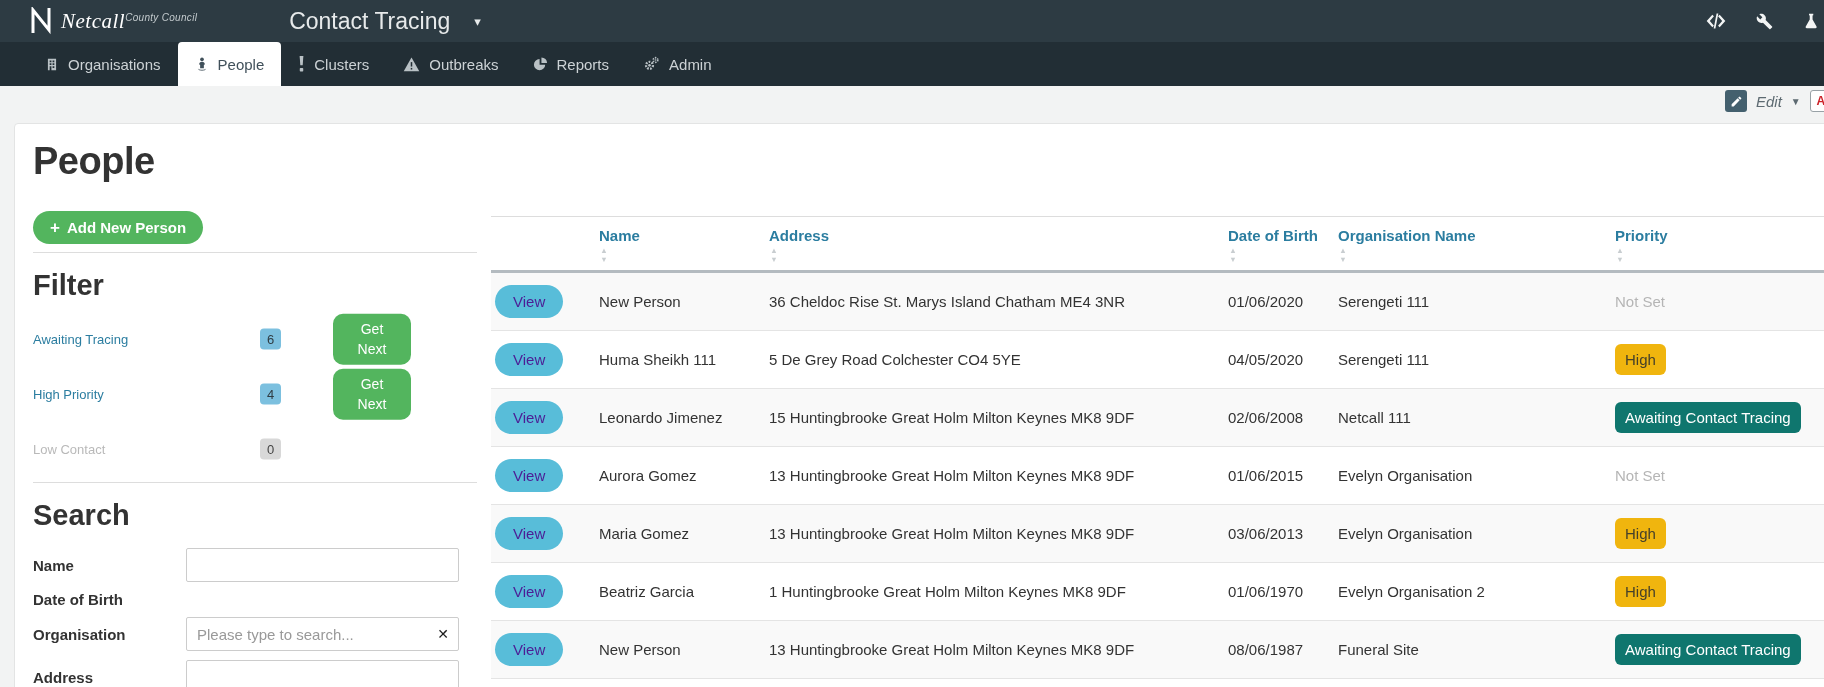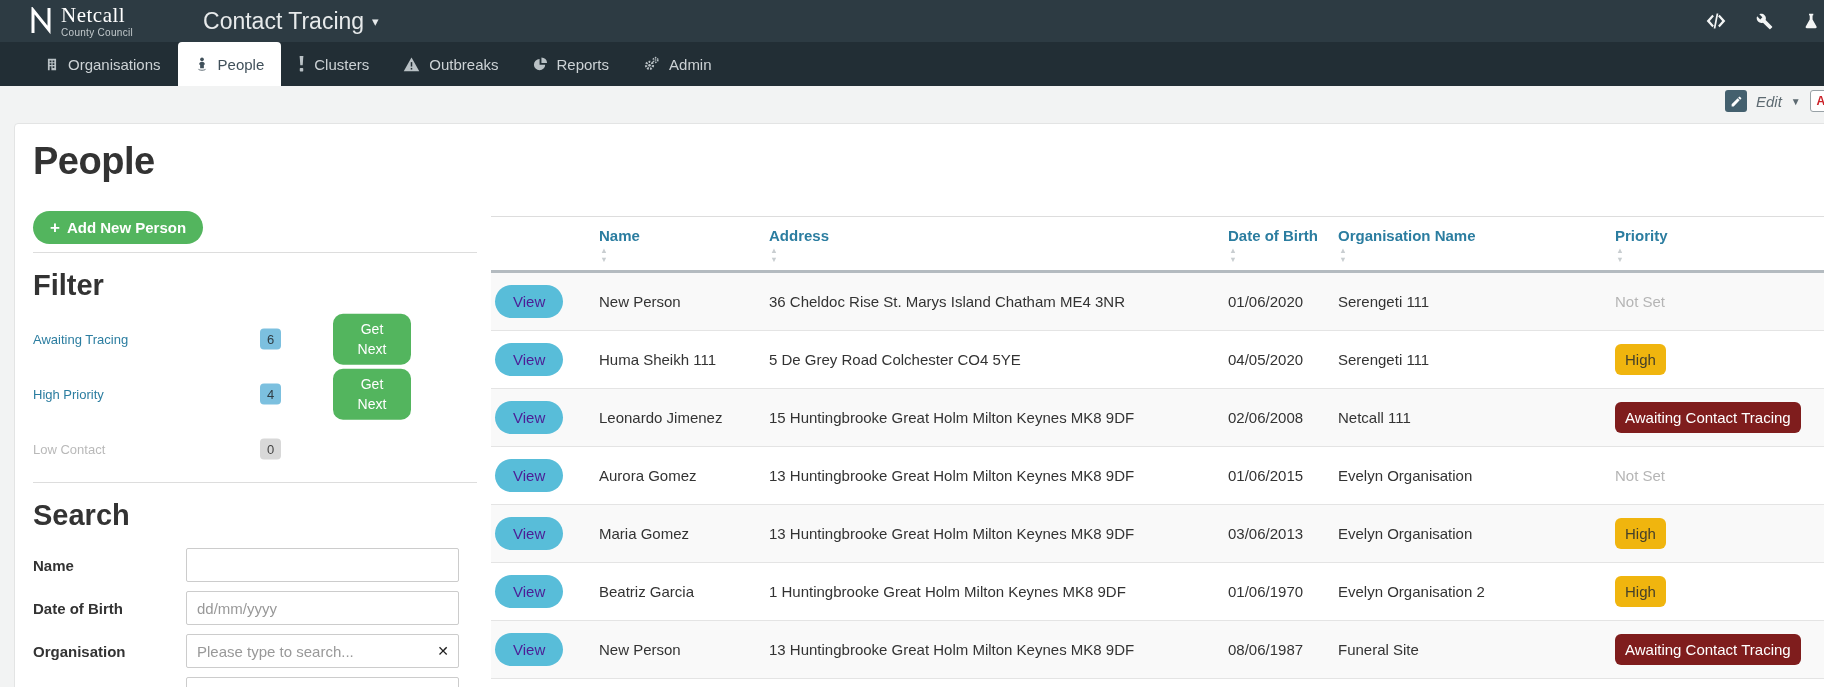--- a/index.html
+++ b/index.html
@@ -10,24 +10,24 @@
     font-size:15px; color:#333; background:#f2f3f3;
   }
 
   
   .topbar {
     height:42px; background:#2d3b43; position:relative;
     display:flex; align-items:center; padding-left:30px;
   }
   .logo { display:flex; align-items:center; gap:9px; }
   .logo-n svg { display:block; }
-  .brand-wrap { display:flex; flex-direction:column; line-height:1; }
+  .brand-wrap { display:flex; flex-direction:row; line-height:1;font-style:italic; }
   .brand { font-family:"Liberation Serif","DejaVu Serif",serif; font-size:21px; color:#fff; letter-spacing:.5px; }
   .brand-sub { font-size:10px; color:#c3cacd; margin-top:2px; letter-spacing:.3px; }
-  .app-title { margin-left:70px; font-size:23px; color:#e7eaeb; display:flex; align-items:center; gap:8px; font-weight:500; }
+  .app-title { margin-left:92px; font-size:23px; color:#e7eaeb; display:flex; align-items:center; gap:24px; font-weight:500; }
   .app-title .caret { font-size:13px; color:#e7eaeb; }
   .topbar-icons { position:absolute; right:4px; top:0; height:42px; display:flex; align-items:center; gap:30px; }
   .topbar-icons .tb-icon { color:#f3f5f5; display:flex; align-items:center; cursor:pointer; }
 
   
   .navbar { height:44px; background:#222e35; display:flex; align-items:stretch; padding-left:28px; }
   .nav-tab {
     display:flex; align-items:center; gap:9px; padding:0 17px;
     color:#ccd2d5; font-size:15px; cursor:pointer; white-space:nowrap;
   }
@@ -118,21 +118,21 @@
   }
   .people tbody tr:nth-child(odd) { background:#f9f9f9; }
   .td-view { padding-left:4px !important; }
   .view-btn {
     background:#58bdd9; color:#4c1d95; border:none; border-radius:17px;
     padding:8px 18px; font-size:15px; cursor:pointer; font-family:inherit;
   }
   .not-set { color:#b5b5b5; }
   .badge { display:inline-block; border-radius:6px; font-size:15px; padding:7px 10px; }
   .badge-high { background:#f0b50e; color:#46412a; }
-  .badge-awaiting { background:#7f1d1d; color:#fff; }
+  .badge-awaiting { background:#0f766e; color:#fff; }
 </style>
 </head>
 <body>
 
 <div class="topbar">
   <div class="logo">
     <span class="logo-n">
       <svg width="22" height="28" viewBox="0 0 22 28">
           <path fill="none" stroke="#fff" stroke-width="3" d="M3 26V3l16 20V1"></path>
         </svg>
@@ -283,24 +283,20 @@
   <div class="search-row">
     <label class="search-label">Name</label>
     <span class="input-wrap">
       <input class="search-input" style="">
       
     </span>
   </div>
 
   <div class="search-row">
     <label class="search-label">Date of Birth</label>
-    <span class="input-wrap">
-      <input class="search-input" placeholder="dd/mm/yyyy" style="">
-      
-    </span>
   </div>
 
   <div class="search-row">
     <label class="search-label">Organisation</label>
     <span class="input-wrap">
       <input class="search-input" placeholder="Please type to search..." style="">
       <span class="clear-x">✕</span>
     </span>
   </div>
 

